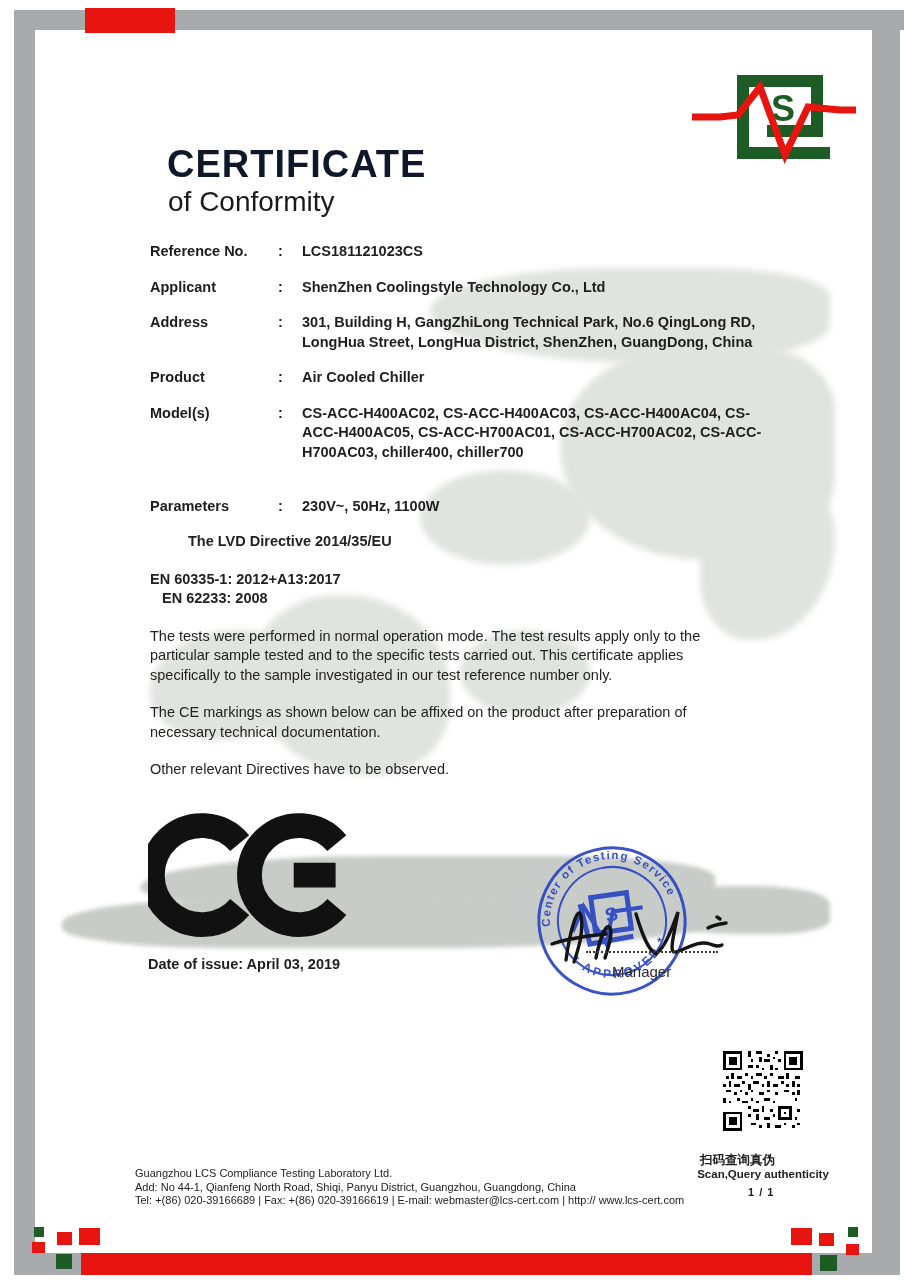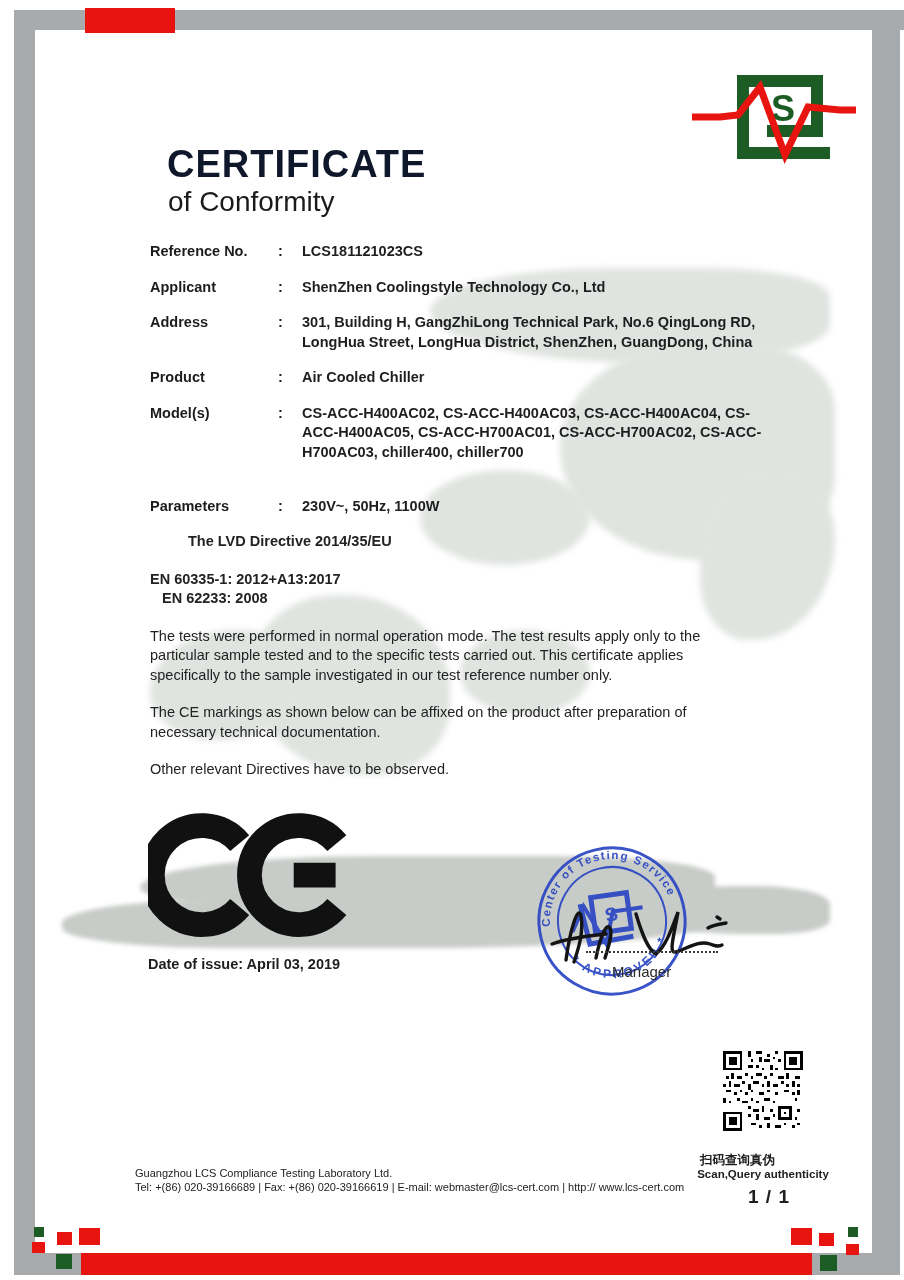--- a/index.html
+++ b/index.html
@@ -42,21 +42,21 @@
   .stamp{position:absolute;left:533px;top:842px;z-index:3;transform:rotate(-14deg);opacity:.92;}
   .sig{position:absolute;left:548px;top:888px;z-index:4;}
   .sig-line{position:absolute;left:586px;top:951px;width:132px;border-bottom:2px dotted #3a3a3a;z-index:4;}
   .manager{position:absolute;left:612px;top:963px;font-size:15px;color:#2a2a2a;z-index:4;}
   
   .qr{position:absolute;left:723px;top:1051px;width:80px;height:80px;z-index:2;}
   .qr-zh{position:absolute;left:700px;top:1152px;width:126px;text-align:left;
          font-size:12.5px;font-weight:bold;z-index:2;}
   .qr-en{position:absolute;left:688px;top:1168px;width:150px;text-align:center;
          font-size:11.5px;font-weight:bold;z-index:2;}
-  .pageno{position:absolute;left:748px;top:1186px;font-size:19px;font-weight:bold;letter-spacing:1px;z-index:2;}
+  .pageno{position:absolute;left:748px;top:1186px;font-size:11px;font-weight:bold;letter-spacing:1px;z-index:2;}
   
   .footer{position:absolute;left:135px;top:1155px;width:560px;font-size:11px;line-height:13.5px;color:#222;z-index:2;margin-top:12px;}
   .logo{position:absolute;left:690px;top:55px;z-index:2;}
   .ce{position:absolute;left:148px;top:810px;z-index:2;}
 </style>
 </head>
 <body>
 
 <div class="page">
 
@@ -215,16 +215,17 @@
         <path d="M22 22h1v1h-1z"></path>
       </g>
     <path fill="#000" d="M9 0h1v2h-1z M12 0h2v1h-2z M16 1h1v1h-1z M19 0h1v1h-1z M10 3h1v1h-1z M13 2h1v2h-1z M15 3h2v1h-2z M18 2h1v1h-1z M20 3h1v1h-1z M9 5h2v1h-2z M12 5h1v1h-1z M14 6h1v1h-1z M17 5h1v2h-1z M19 6h1v1h-1z M1 9h1v1h-1z M3 8h1v2h-1z M5 9h2v1h-2z M8 8h1v1h-1z M10 9h1v1h-1z M12 8h2v1h-2z M15 9h1v1h-1z M17 8h1v1h-1z M20 9h2v1h-2z M23 8h1v2h-1z M26 9h2v1h-2z M0 12h1v1h-1z M2 11h1v2h-1z M4 12h2v1h-2z M7 11h1v1h-1z M9 12h1v2h-1z M11 11h2v1h-2z M14 12h1v1h-1z M16 11h1v2h-1z M18 12h2v1h-2z M21 11h1v1h-1z M23 12h1v1h-1z M25 11h1v2h-1z M27 12h1v1h-1z M1 14h2v1h-2z M4 15h1v1h-1z M6 14h1v1h-1z M8 15h1v1h-1z M10 14h1v1h-1z M13 15h2v1h-2z M16 14h1v1h-1z M19 15h1v1h-1z M22 14h2v1h-2z M25 15h1v1h-1z M27 14h1v2h-1z M0 17h1v2h-1z M2 18h1v1h-1z M5 17h1v1h-1z M7 18h2v1h-2z M10 17h1v1h-1z M12 18h1v1h-1z M15 17h2v1h-2z M18 18h1v1h-1z M26 17h1v1h-1z M9 20h1v1h-1z M11 21h2v1h-2z M14 20h1v2h-1z M17 21h1v1h-1z M27 21h1v1h-1z M9 23h1v1h-1z M12 23h1v2h-1z M15 24h2v1h-2z M18 23h1v1h-1z M26 24h1v1h-1z M10 26h2v1h-2z M13 27h1v1h-1z M16 26h1v2h-1z M19 27h2v1h-2z M22 26h1v1h-1z M25 27h1v1h-1z M27 26h1v1h-1z"></path>
   </svg>
   <div class="qr-zh">扫码查询真伪</div>
   <div class="qr-en">Scan,Query authenticity</div>
   <div class="pageno">1 / 1</div>
 
   <div class="footer">
     <div>Guangzhou LCS Compliance Testing Laboratory Ltd.</div>
+    <div>Add: No 44-1, Qianfeng North Road, Shiqi, Panyu District, Guangzhou, Guangdong, China</div>
     <div>Tel: +(86) 020-39166689  |  Fax: +(86) 020-39166619  |  E-mail: webmaster@lcs-cert.com  |  http:// www.lcs-cert.com</div>
   </div>
 
 </div>
 
 </body></html>

